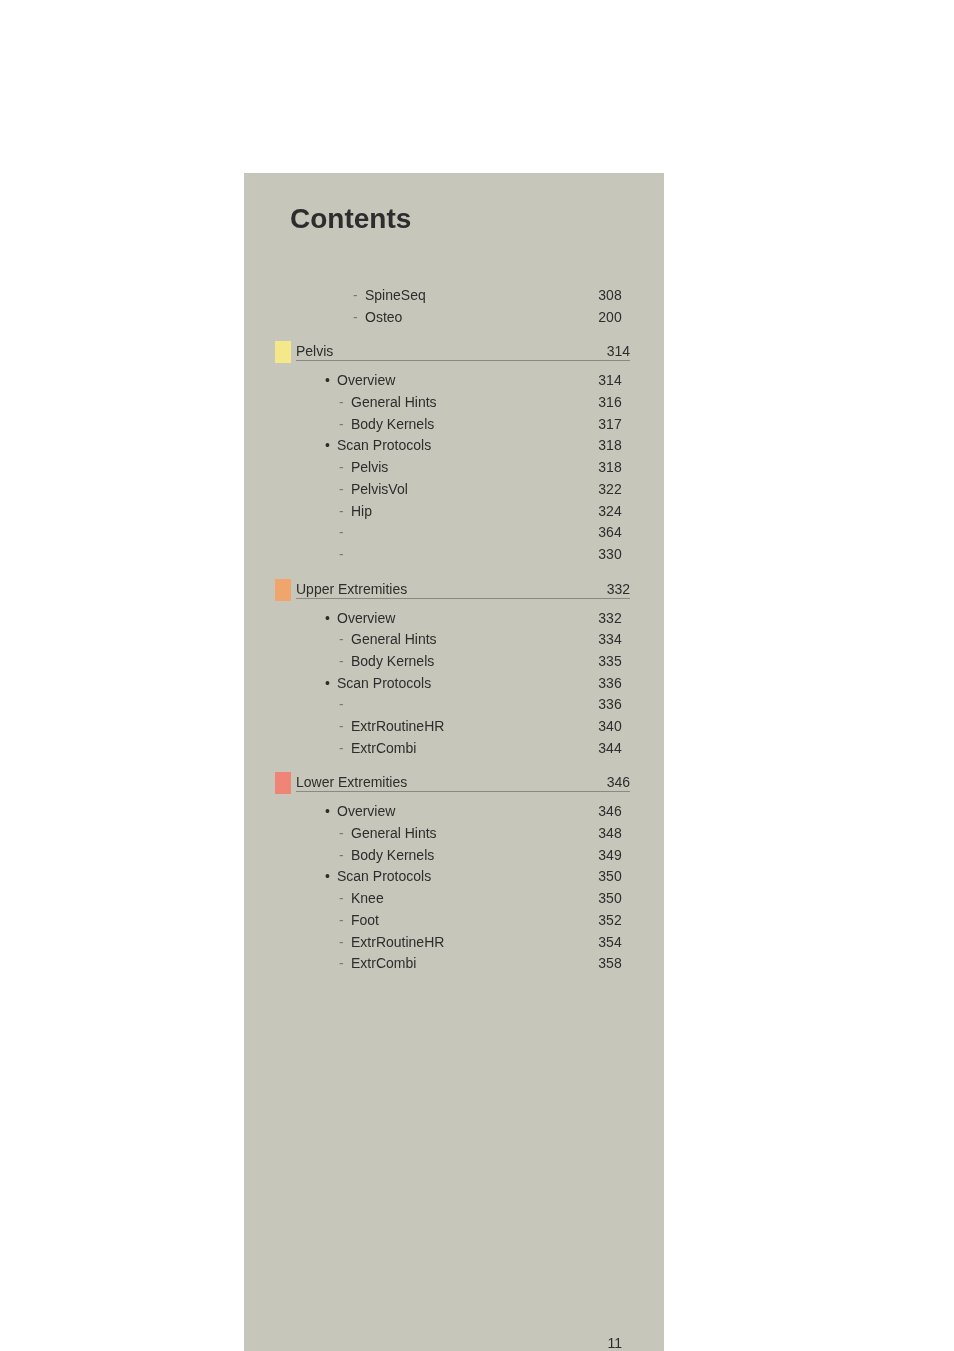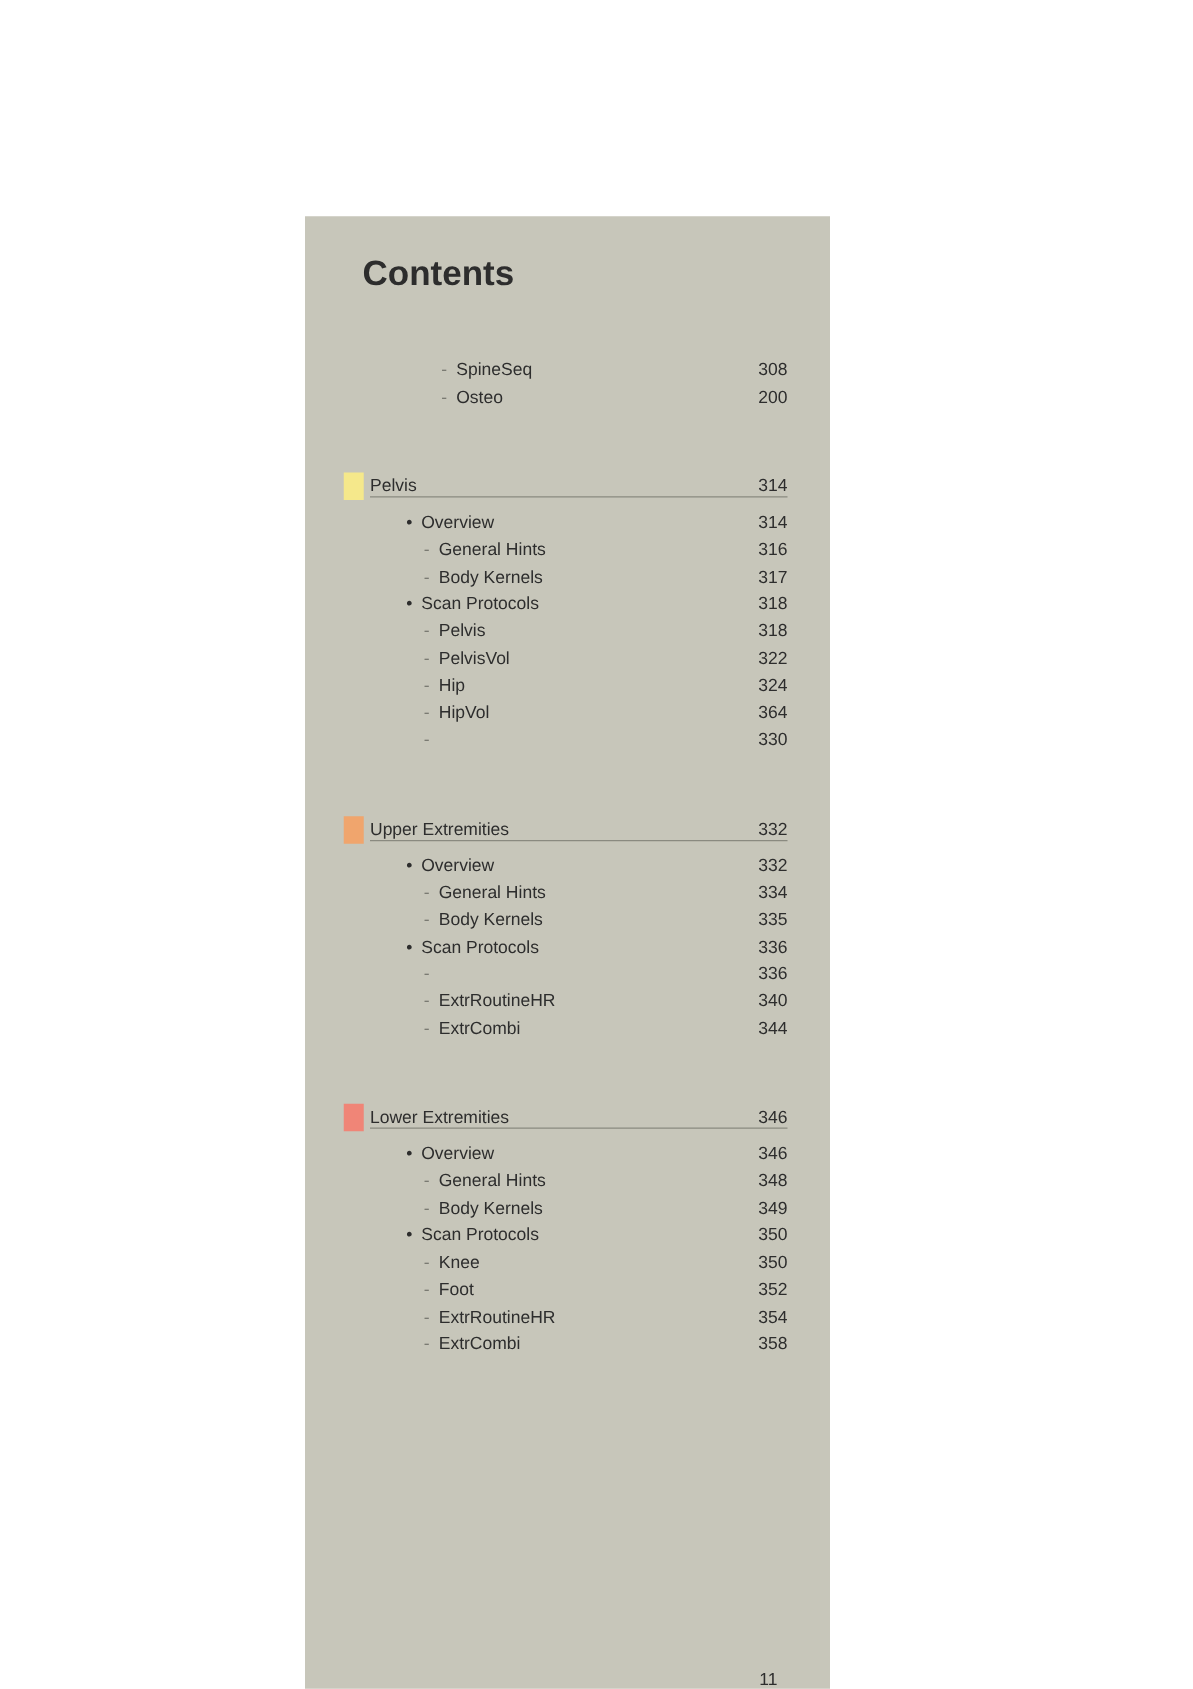--- a/index.html
+++ b/index.html
@@ -29,21 +29,21 @@
       padding: 30px 0 0 46px;
     }
     .content-area {
       padding-top: 50px;
     }
     .ungrouped {
       padding-left: 95px;
       padding-right: 34px;
     }
     .section {
-      margin-top: 52px;
+      margin-top: 15px;
     }
     .section-header {
       display: flex;
       align-items: stretch;
       position: relative;
     }
     .color-tab {
       width: 16px;
       height: 22px;
       position: absolute;
@@ -93,21 +93,21 @@
     .entry .dash {
       display: inline-block;
       width: 12px;
       color: #7a7a72;
     }
     .entry .label {
       flex: 1;
     }
     .entry .page {
       width: 40px;
-      text-align: right;
+      text-align: center;
     }
     .page-number {
       position: absolute;
       right: 42px;
       bottom: 34px;
       font-size: 14px;
       color: #2d2d2d;
     }
   </style>
 </head>
@@ -169,21 +169,20 @@
               <span class="label"> PelvisVol</span>
               <span class="page">322</span>
             </div>
             <div class="entry level-2">
               <span class="dash">-</span>
               <span class="label"> Hip</span>
               <span class="page">324</span>
             </div>
             <div class="entry level-2">
               <span class="dash">-</span>
-              <span class="label"> HipVol</span>
               <span class="page">364</span>
             </div>
             <div class="entry level-2">
               <span class="dash">-</span>
               <span class="page">330</span>
             </div>
           </div>
         </div>
         <div class="section">
           <div class="section-header">

